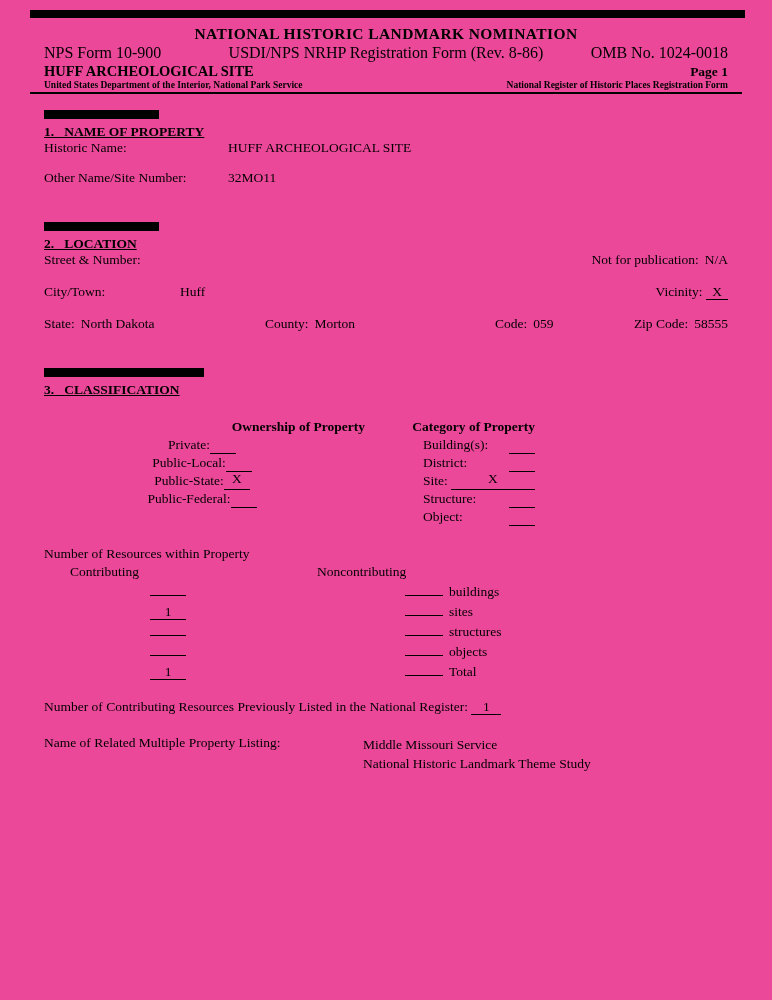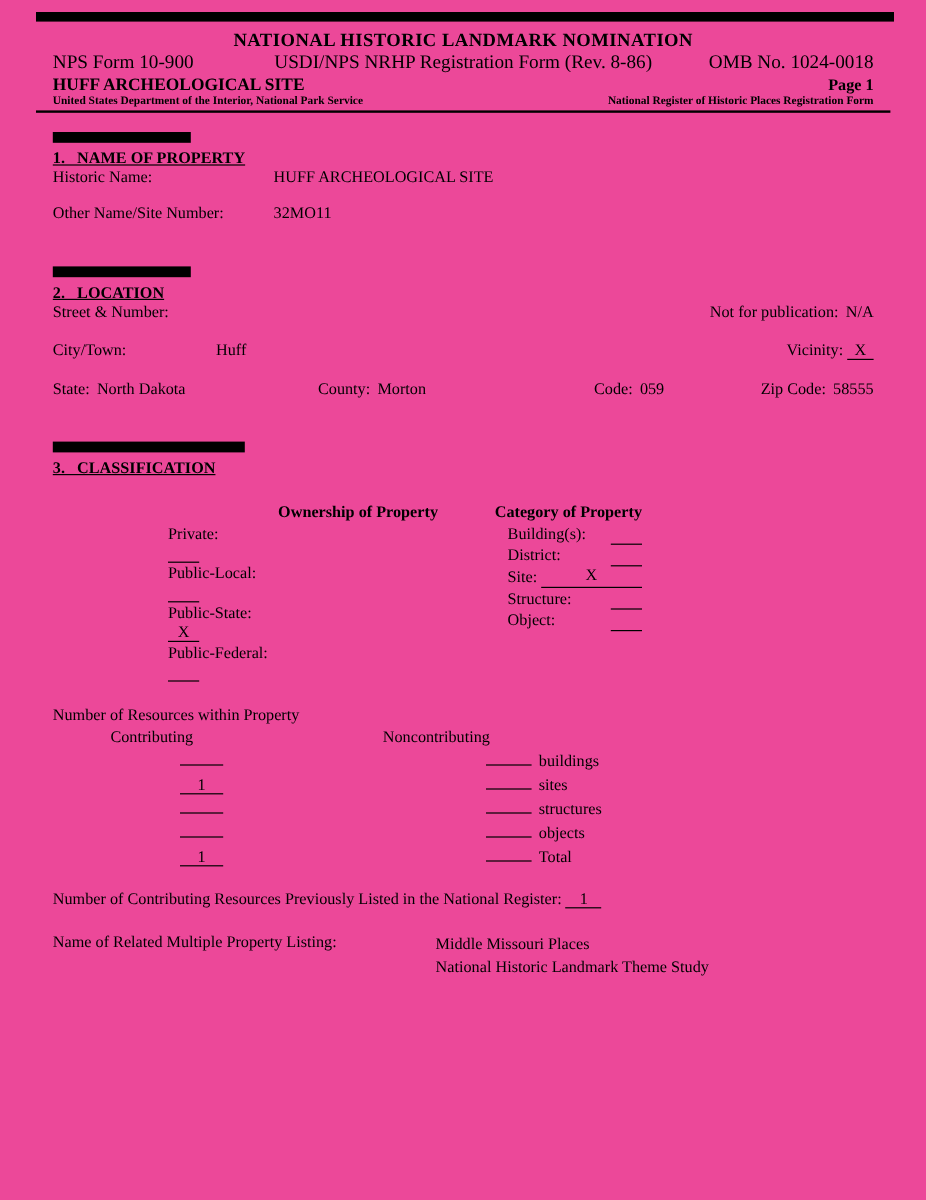--- a/index.html
+++ b/index.html
@@ -58,27 +58,27 @@
   .span-195 { width: 195px; }
   .push-right { margin-left: auto; }
   .gap { display: inline-block; width: 6px; }
 
   
   .class-cols { display: flex; margin-left: 92px; margin-top: 20px; line-height: 18px; }
   .col-own { width: 273px; }
   .col-cat { width: 170px; }
   .col-head { font-weight: bold; text-align: right; }
   .own-items { margin-left: 48px; }
-  .own-row { display: flex; justify-content: center; width: 124px; flex-direction: column; }
+  .own-row { display: flex; justify-content: center; width: 124px; }
   .cat-items { margin-left: 58px; }
   .cat-row { display: flex; justify-content: space-between; width: 112px; }
   .cat-row .blank.flexfill { flex: 1; margin-left: 3px; width: auto; }
 
   .resources-heading { margin-left: 44px; margin-top: 20px; }
-  .res-heads { display: flex; margin-left: 92px; margin-top: 1px; line-height: 18px; }
+  .res-heads { display: flex; margin-left: 70px; margin-top: 1px; line-height: 18px; gap: 20px; }
   .res-heads .nonc { margin-left: 158px; }
   .res-row { display: flex; margin-left: 150px; line-height: 18px; align-items: baseline; }
   .res-row .nblank { margin-left: 219px; }
   .res-row .res-label { margin-left: 6px; }
 
   .prev-row { margin: 18px 44px 0 44px; }
   .multi-row { display: flex; margin: 20px 44px 0 44px; }
   .multi-label { width: 319px; }
   .multi-vals { line-height: 19px; }
 </style>
@@ -243,18 +243,18 @@
   </div>
 
   <div class="prev-row">
     <span>Number of Contributing Resources Previously Listed in the National Register:</span>
     <span class="blank w30">1</span>
   </div>
 
   <div class="multi-row">
     <span class="multi-label">Name of Related Multiple Property Listing:</span>
     <span class="multi-vals">
-      <span style="display:block">Middle Missouri Places</span>
+      <span style="display:block">Middle Missouri Service</span>
       <span style="display:block">National Historic Landmark Theme Study</span>
     </span>
   </div>
 
 </div>
 
 </body></html>

